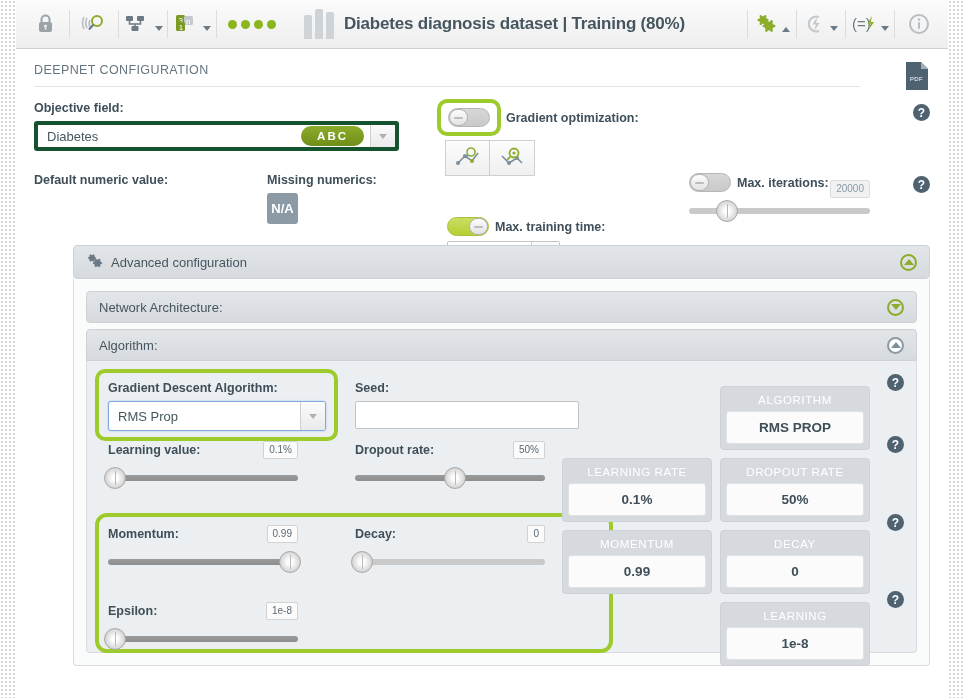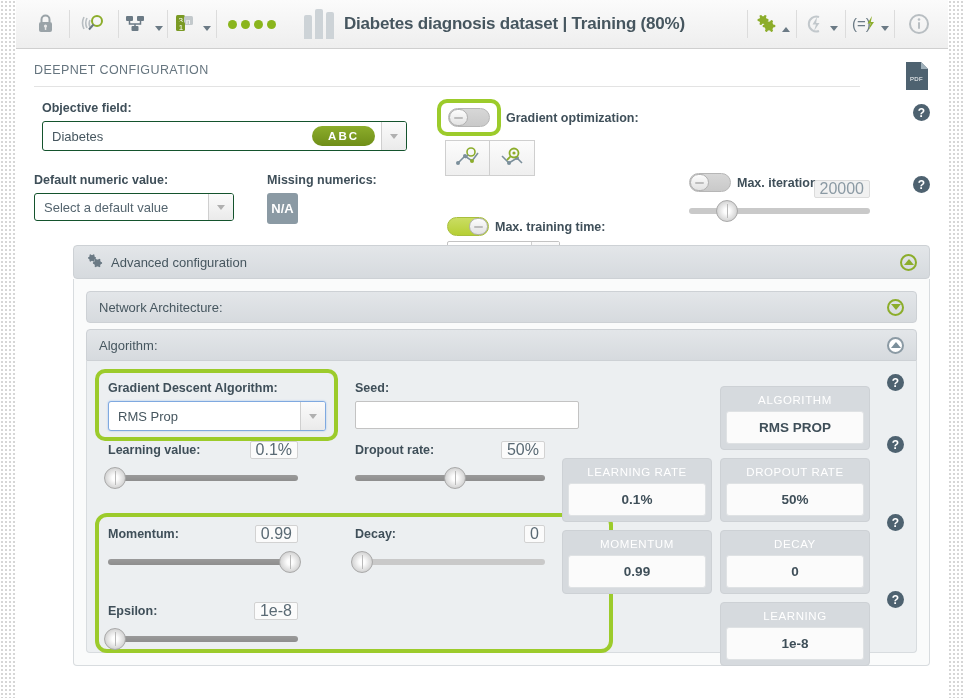--- a/index.html
+++ b/index.html
@@ -67,21 +67,21 @@
     font-size:12.5px; letter-spacing:.4px; color:#66757f; text-transform:uppercase;
     padding-bottom:9px; border-bottom:1px solid #e3e3e3; margin-right:70px;
   }
   .pdf-icon{ position:absolute; right:18px; top:12px; }
 
   .field-label{ font-weight:bold; color:#3f4f59; font-size:12.5px; display:block; margin-bottom:6px;}
   .row{ position:relative; }
 
   
   .select{
-    height:28px; border:1px solid #14532d; background:#fff; border-radius:3px;
+    height:28px; border:4px solid #14532d; background:#fff; border-radius:3px;
     display:flex; align-items:center; position:relative; overflow:hidden;
   }
   .select .txt{ padding-left:9px; font-size:13px; color:#46565f; flex:1; white-space:nowrap;}
   .select .arrow{
     width:25px; align-self:stretch; background:linear-gradient(#fbfbfb,#eaeaea);
     border-left:1px solid #cfcfcf; display:flex;align-items:center;justify-content:center;
   }
   .select .arrow:after{
     content:""; width:0;height:0;border-left:4px solid transparent;border-right:4px solid transparent;
     border-top:5px solid #b0b0b0;
@@ -131,21 +131,21 @@
   .time-input .btn{
     width:28px; background:linear-gradient(#fbfbfb,#eaeaea); border-left:1px solid #cfcfcf;
     display:flex;align-items:center;justify-content:center;
   }
 
   
   .slider-wrap{ position:relative; }
   .slider-val{
     position:absolute; bottom:20px; right:0;
     border:1px solid #d2d2d2; background:#fbfbfb; color:#5a6a74;
-    font-size:16px; padding:1px 5px; border-radius:2px; line-height:14px;
+    font-size:10px; padding:1px 5px; border-radius:2px; line-height:14px;
   }
   .track{
     height:6px; background:linear-gradient(#9a9a9a,#8e8e8e); border-radius:3px; position:relative;
     margin-top:18px;
   }
   .knobc{
     position:absolute; top:-8px; width:22px;height:22px;border-radius:50%;
     background:radial-gradient(circle at 50% 50%, #fdfdfd 20%, #d4d4d4 70%, #bcbcbc 100%);
     border:1px solid #a9a9a9;
   }
@@ -307,21 +307,21 @@
 
     <div class="pdf-icon">
       <svg width="26" height="30" viewBox="0 0 26 30">
         <path d="M2 1 h15 l7 7 v21 h-22 z" fill="#4e6270"></path>
         <path d="M17 1 v7 h7 z" fill="#9fb0ba"></path>
         <text x="6" y="20" font-size="6" fill="#fff" font-family="sans-serif" letter-spacing="0.3">PDF</text>
       </svg>
     </div>
 
     <div class="row" style="margin-top:14px; height:56px;">
-      <div style="position:absolute;left:8px;top:0;width:365px;">
+      <div style="position:absolute;left:0;top:0;width:365px;">
         <span class="field-label">Objective field:</span>
         <div class="select" style="height:30px;">
           <span class="txt">Diabetes</span>
           <span class="abc-badge">ABC</span>
           <span class="arrow"></span>
         </div>
       </div>
 
       <div style="position:absolute;left:403px;top:-2px;">
         <div style="display:flex;align-items:center;">
@@ -355,24 +355,20 @@
           </span>
         </div>
       </div>
 
       <span class="help" style="position:absolute;right:0;top:3px;">?</span>
     </div>
 
     <div class="row" style="margin-top:16px;height:58px;">
       <div style="position:absolute;left:0;top:0;width:200px;">
         <span class="field-label">Default numeric value:</span>
-        <div class="select">
-          <span class="txt" style="color:#55656f;">Select a default value</span>
-          <span class="arrow"></span>
-        </div>
       </div>
 
       <div style="position:absolute;left:233px;top:0;">
         <span class="field-label">Missing numerics:</span>
         <div class="na-box">N/A</div>
       </div>
 
       <div style="position:absolute;left:413px;top:0;margin-top:44px;">
         <div style="display:flex;align-items:center;margin-bottom:5px;">
           <span class="toggle on">

